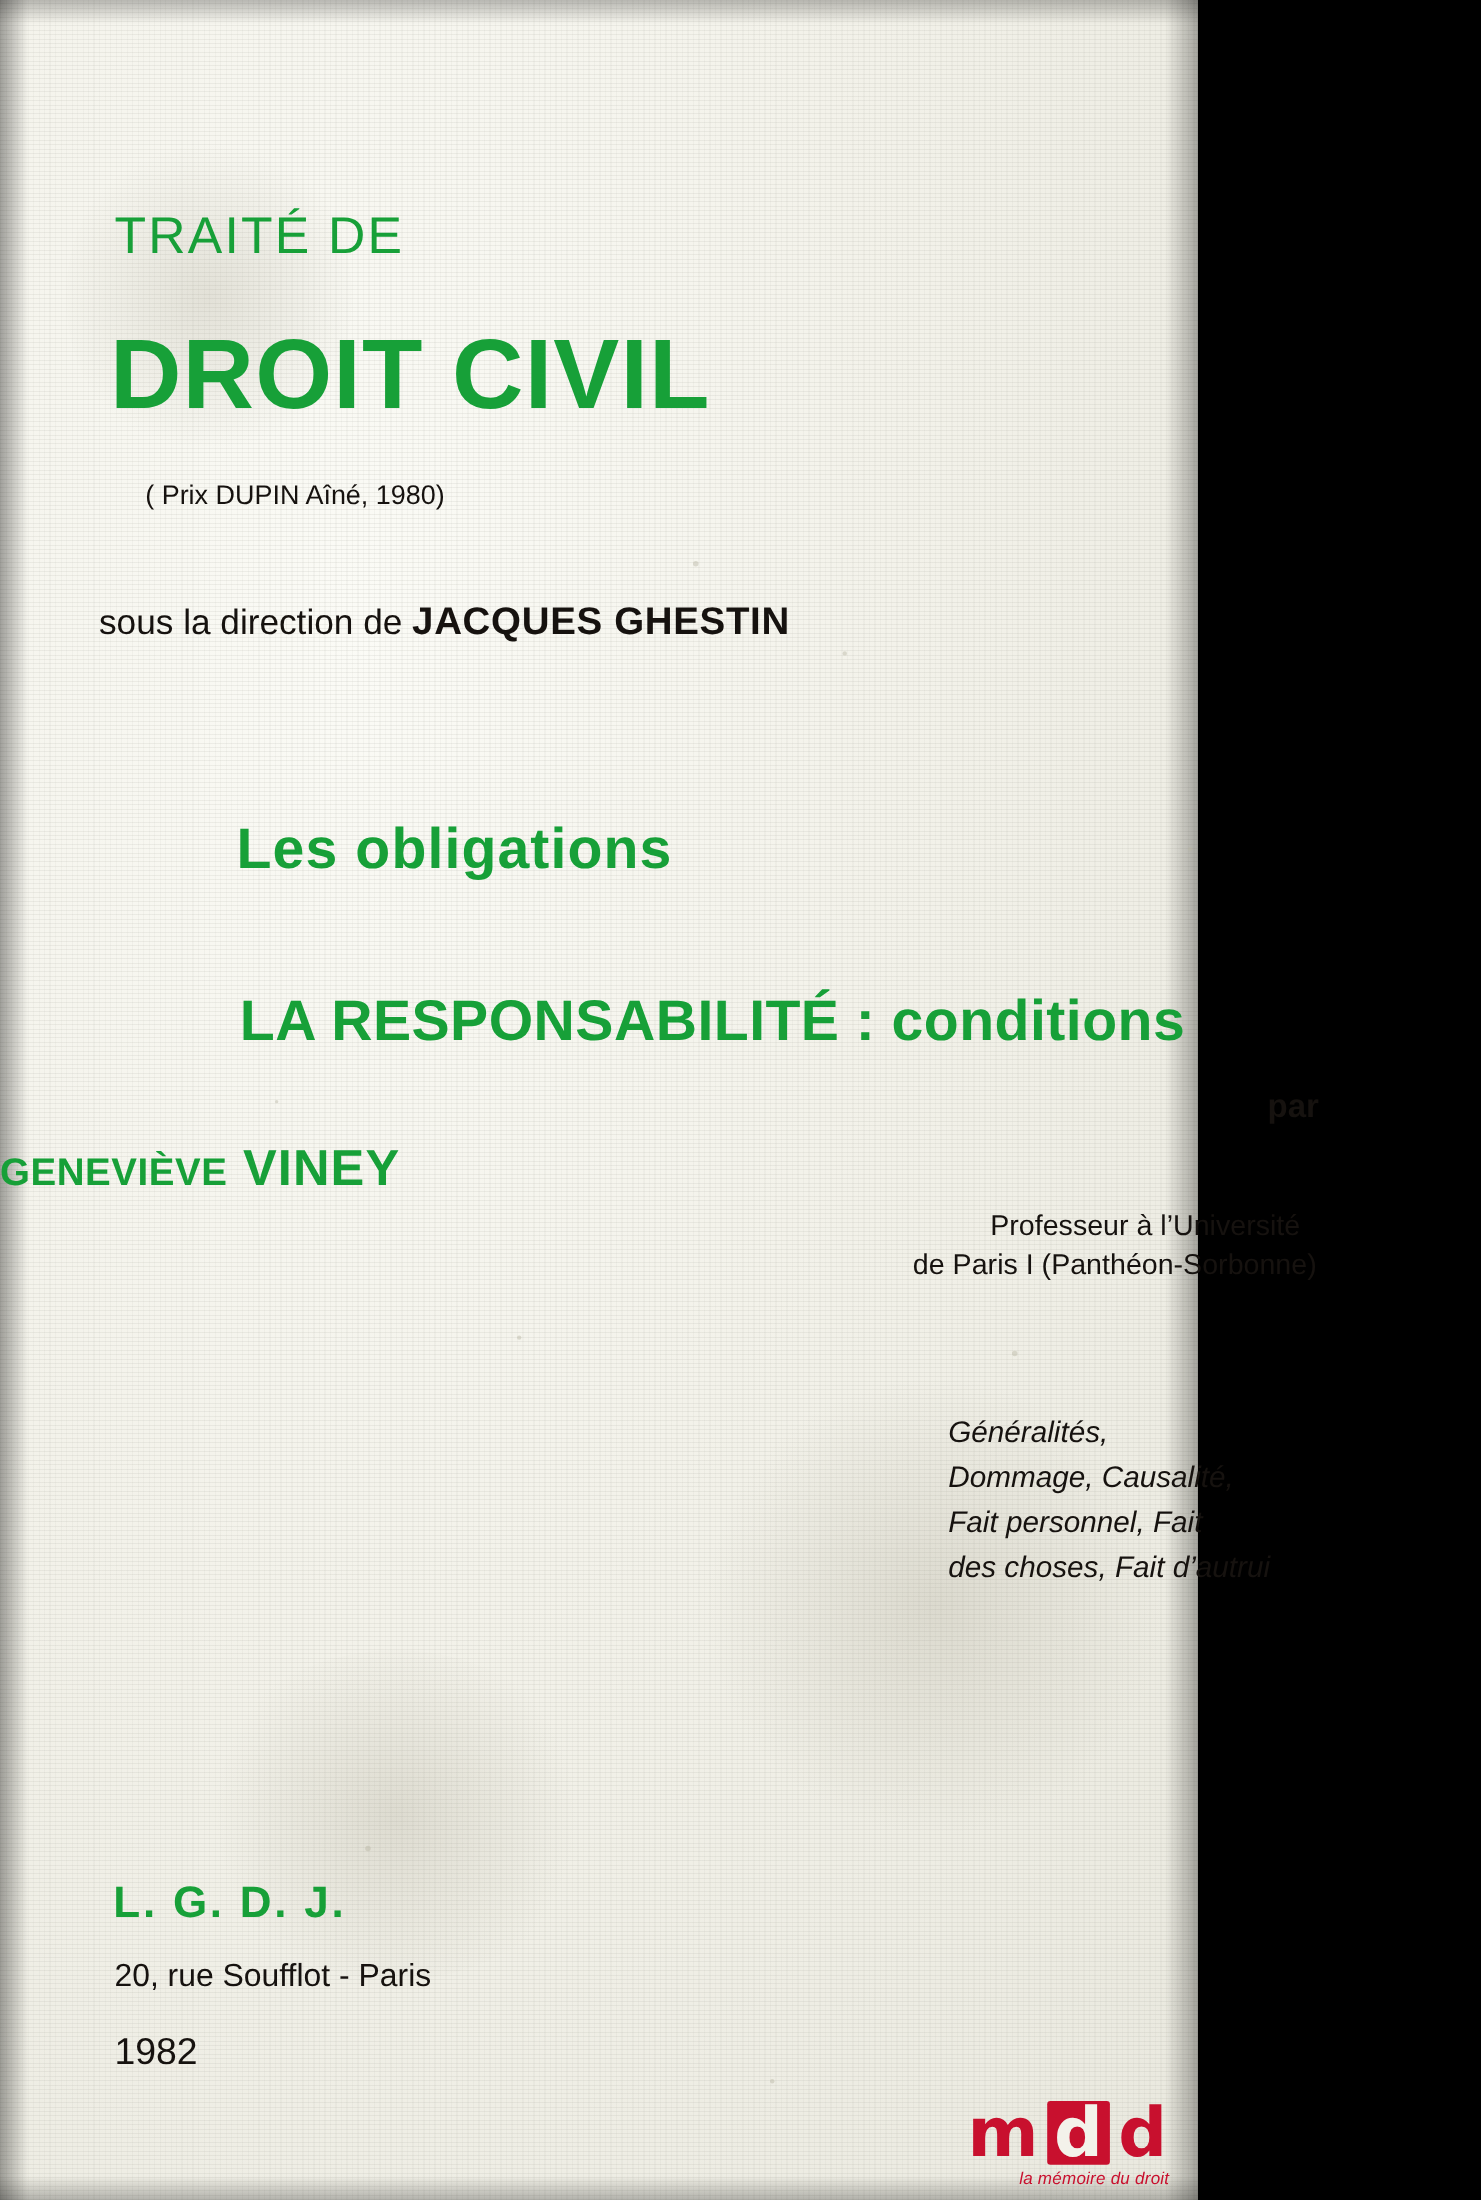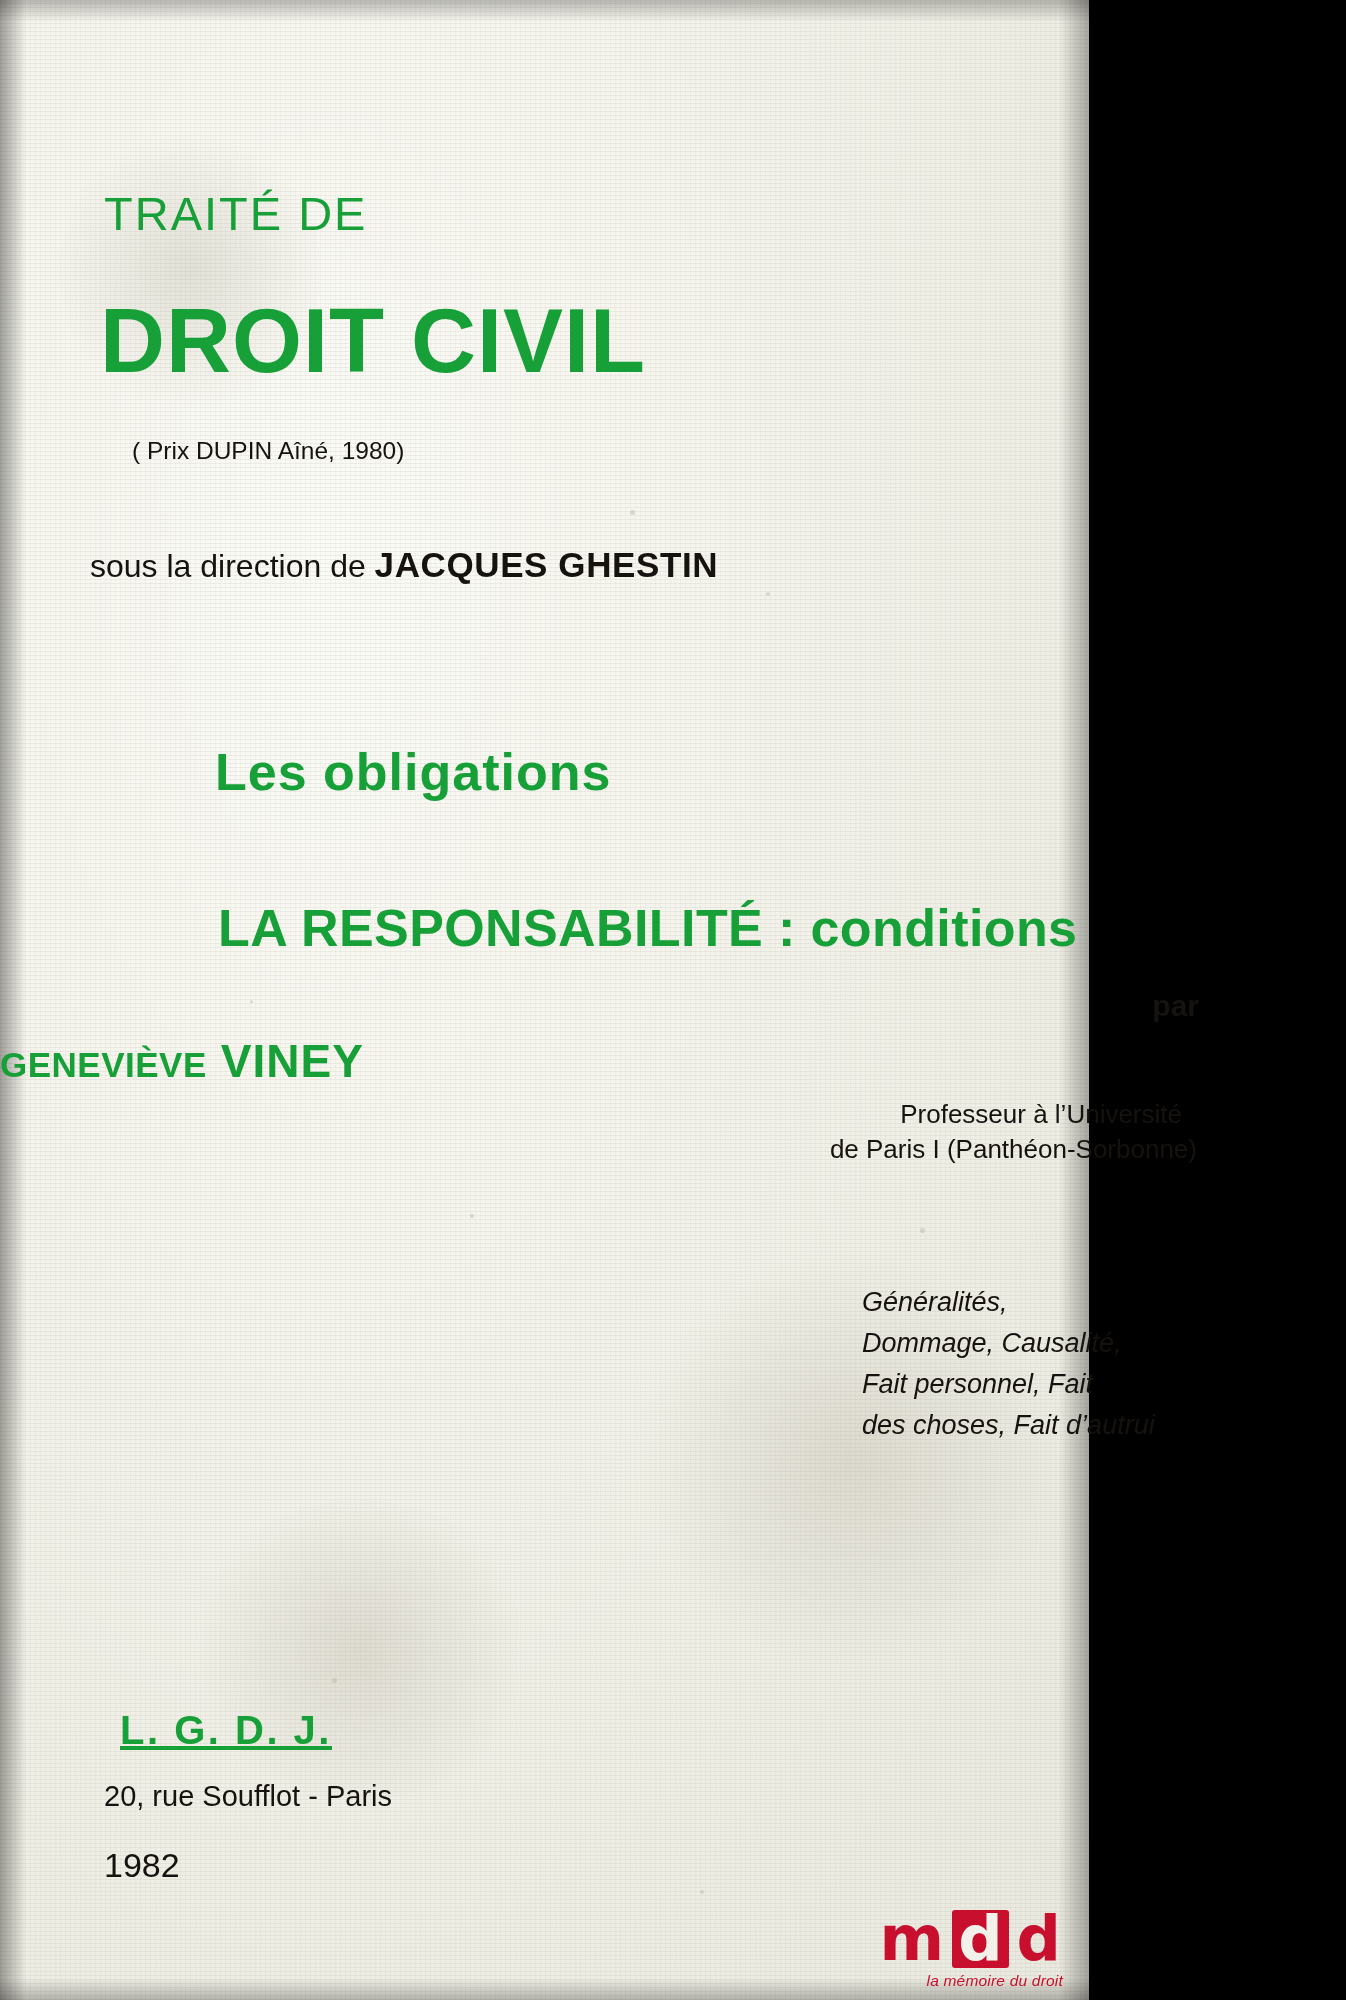--- a/index.html
+++ b/index.html
@@ -162,26 +162,25 @@
     left: 862px;
     top: 1282px;
     width: 360px;
     font-size: 27px;
     font-style: italic;
     line-height: 41px;
   }
 
   #publisher {
     position: absolute;
-    left: 120px;
+    left: 103px;
     top: 1708px;
     font-size: 40px;
     font-weight: 700;
     letter-spacing: 2.5px;
-    text-decoration: underline;
   }
   #address {
     position: absolute;
     left: 104px;
     top: 1780px;
     font-size: 29px;
   }
   #year {
     position: absolute;
     left: 104px;

